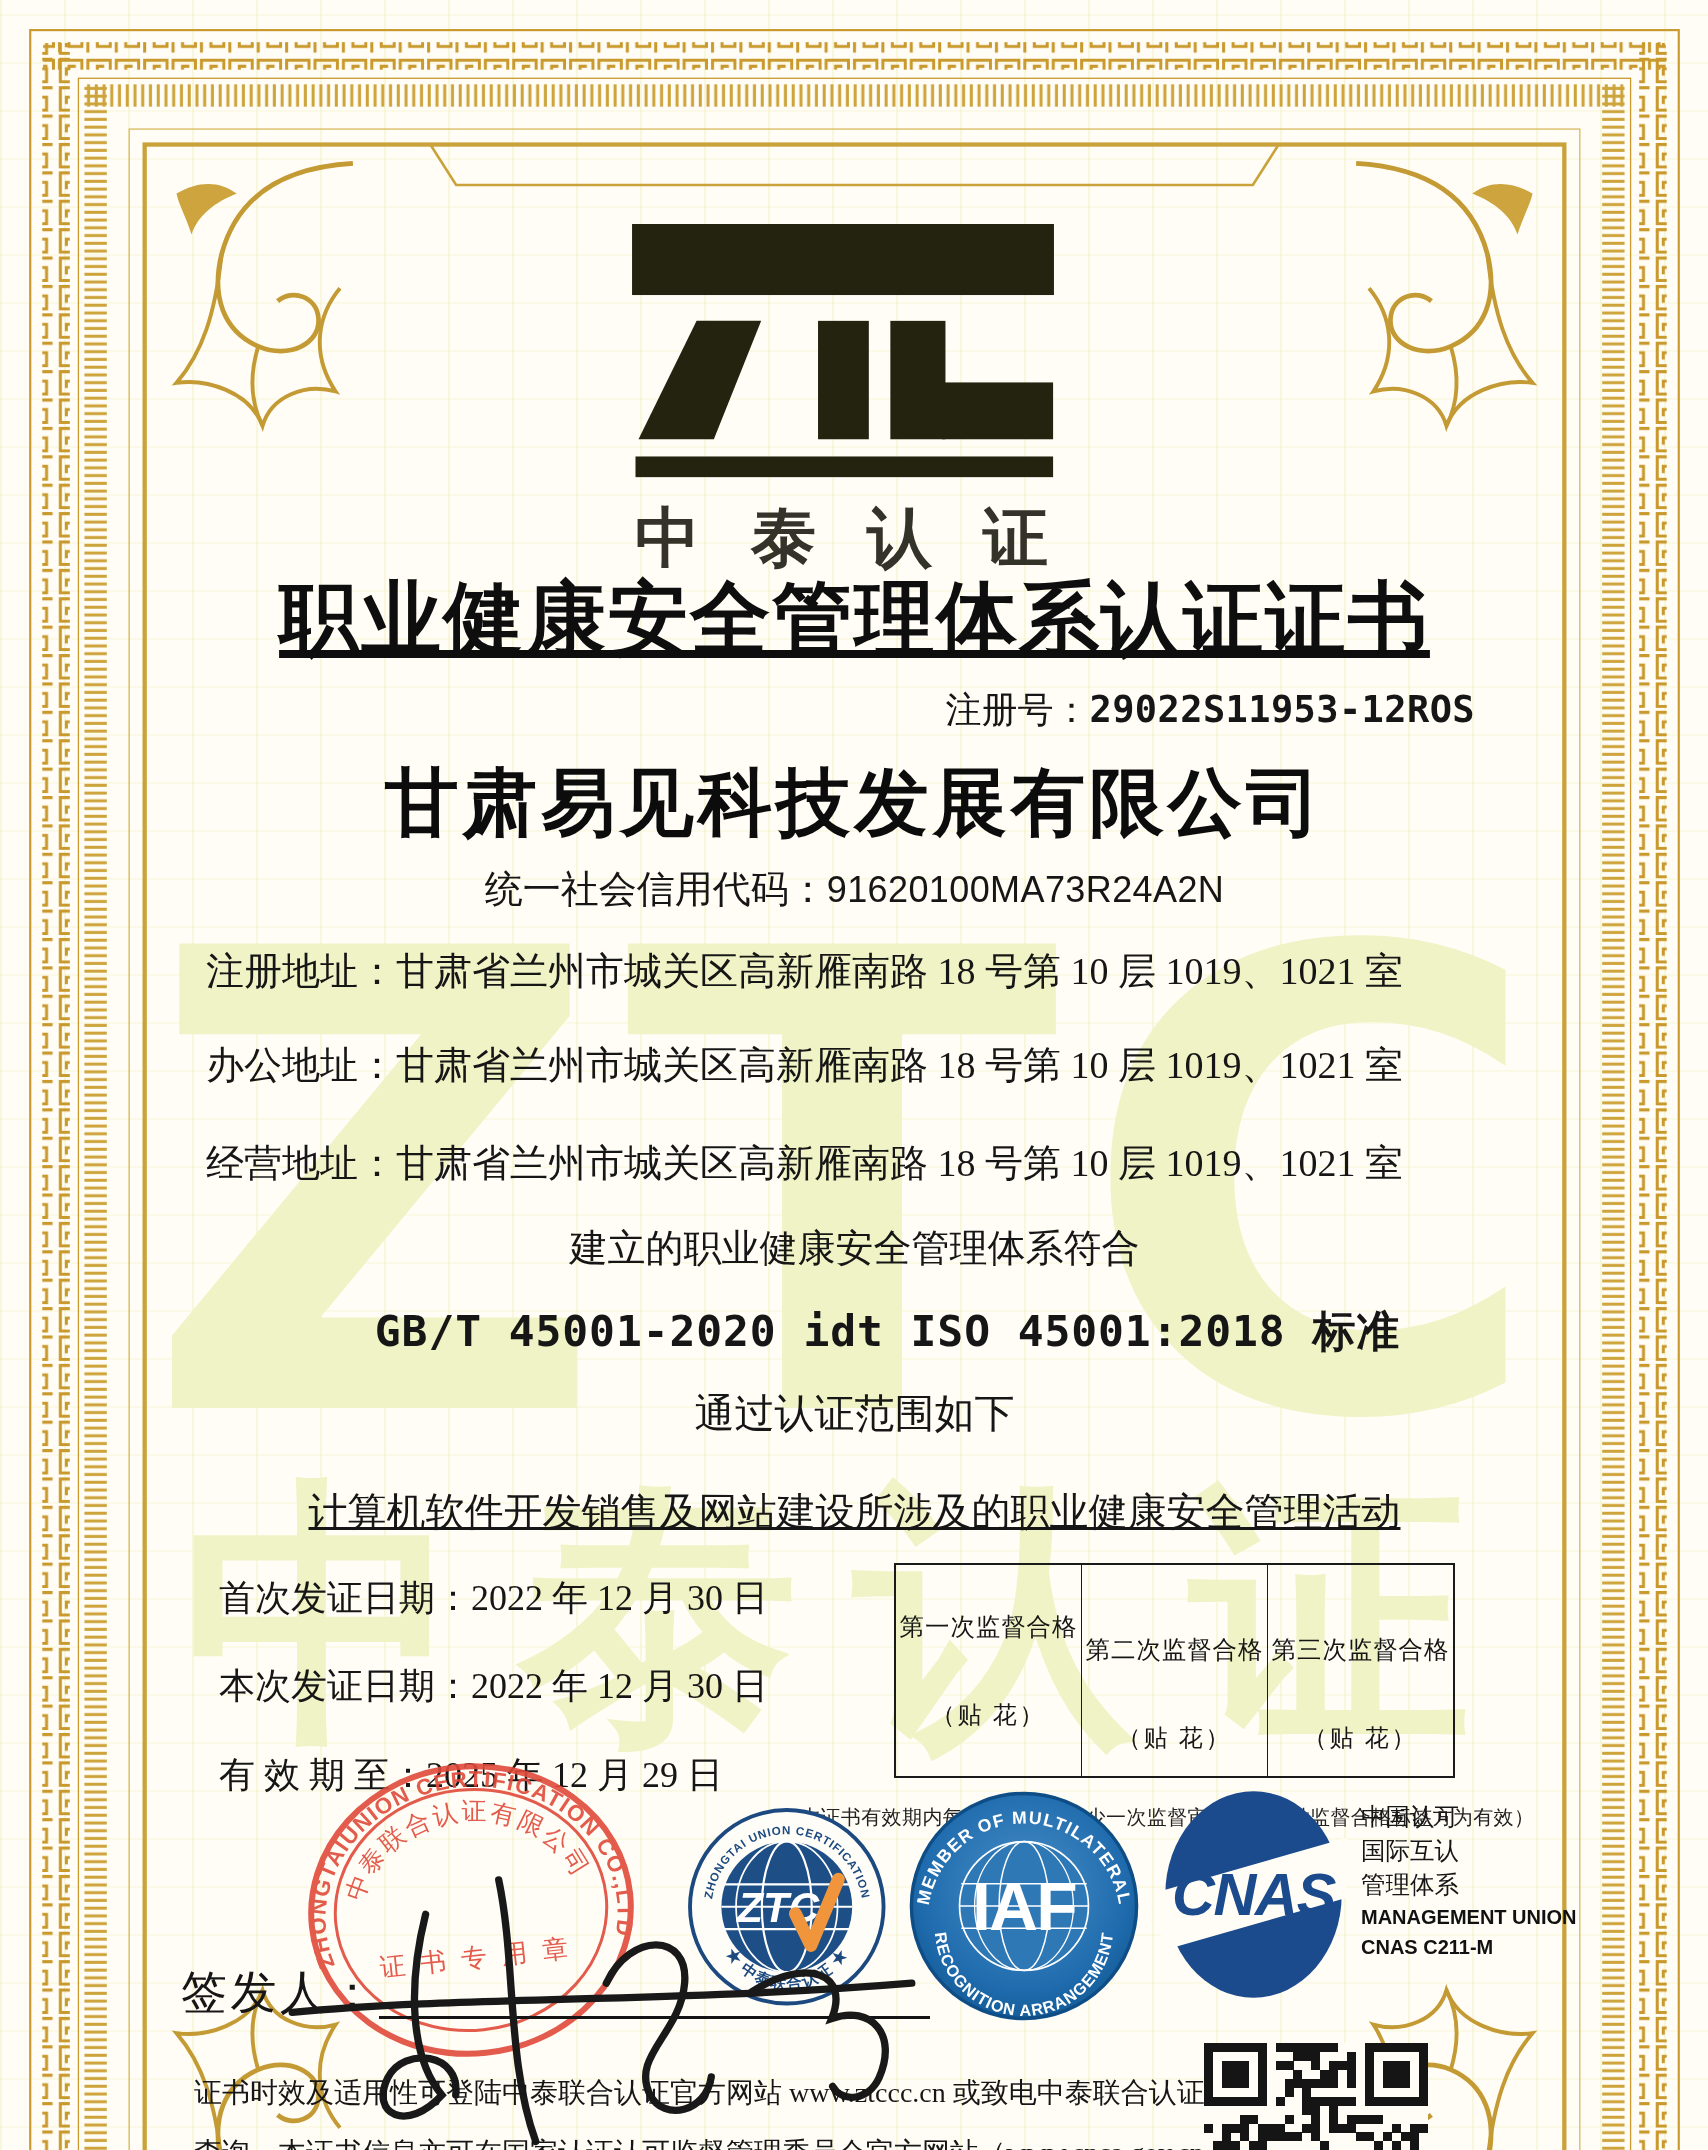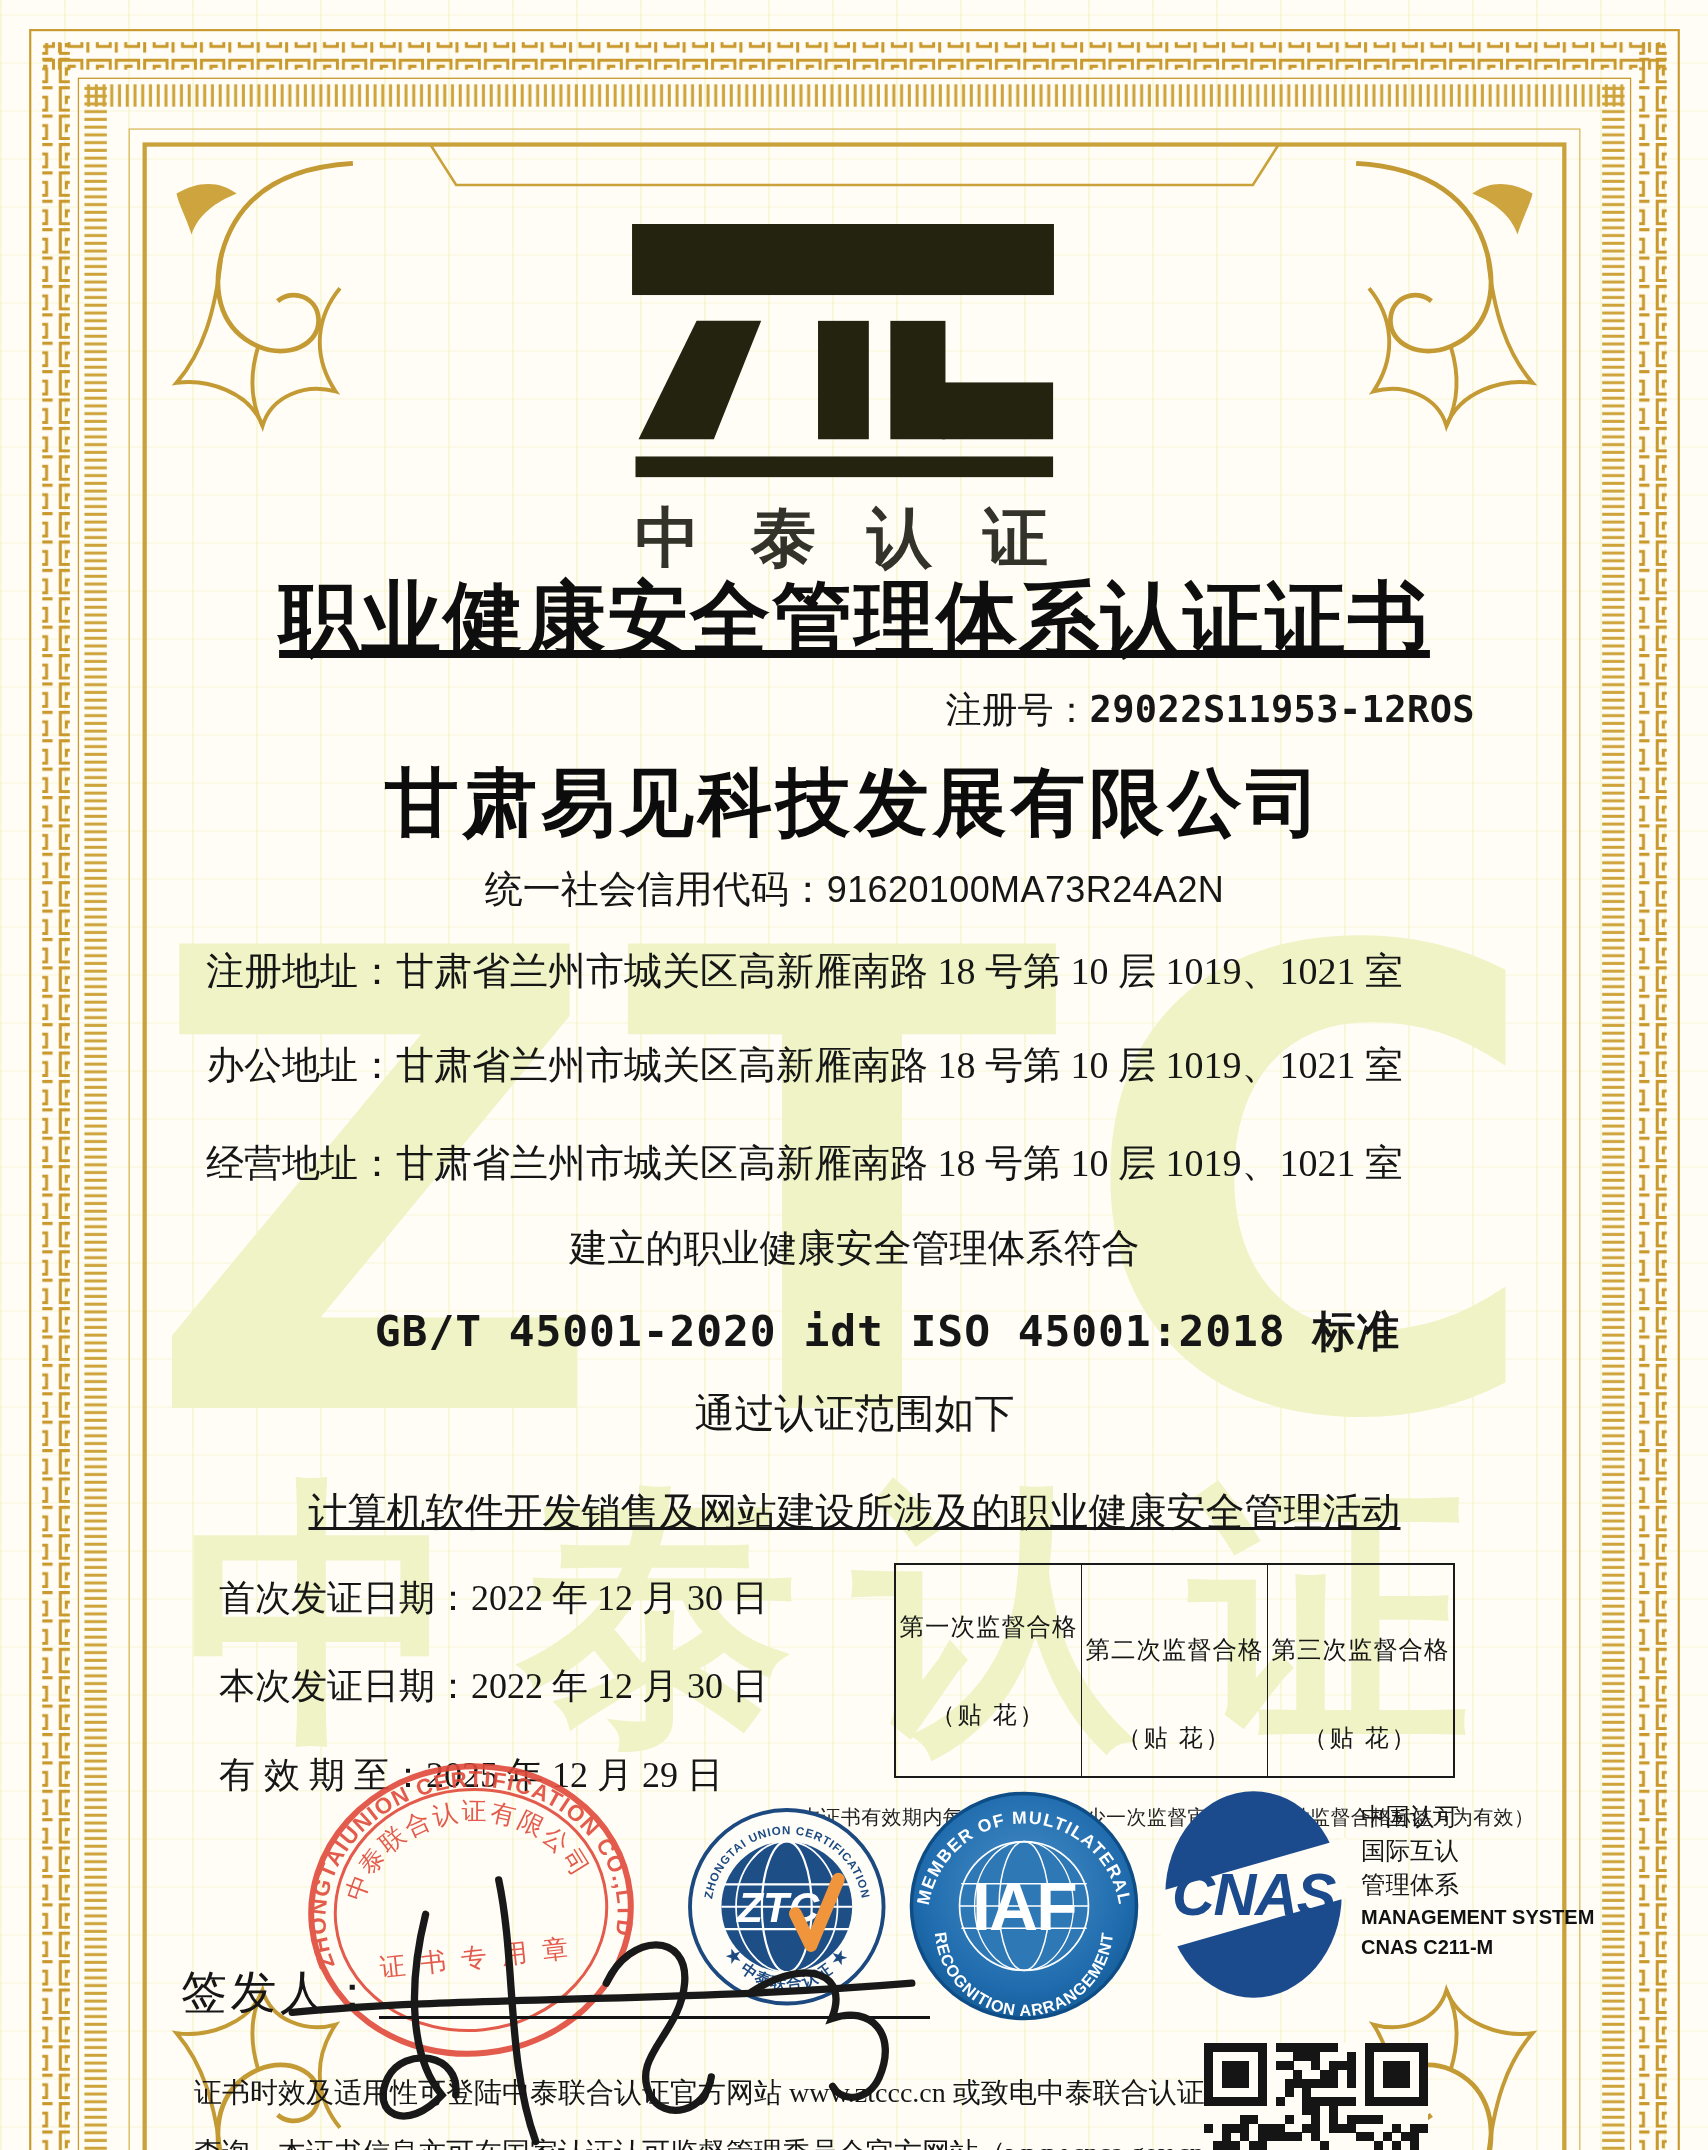--- a/index.html
+++ b/index.html
@@ -228,21 +228,21 @@
 
   <svg class="abs z3" style="left:1161px;top:1789px;" width="185" height="211" viewBox="0 0 430 490">
     <ellipse cx="215" cy="245" rx="205" ry="240" fill="#1b4b8c"></ellipse>
     <rect x="-30" y="178" width="490" height="134" fill="#fffdf6" transform="rotate(-16 215 245)"></rect>
     <text x="215" y="292" text-anchor="middle" fill="#1b4b8c" font-size="138" font-weight="bold" font-style="italic" font-family="Liberation Sans, sans-serif" letter-spacing="-3">CNAS</text>
   </svg>
   <div class="abs z3" style="left:1361px;top:1800px;">
     <div class="cnas-cjk">中国认可</div>
     <div class="cnas-cjk">国际互认</div>
     <div class="cnas-cjk">管理体系</div>
-    <div class="cnas-en">MANAGEMENT SYSTEM</div>
+    <div class="cnas-en">MANAGEMENT UNION</div>
     <div class="cnas-en">CNAS C211-M</div>
   </div>
 
   <div class="abs z3 signer" style="left:181px;top:1962px;">签发人：</div>
   <div class="abs z3 sig-underline"></div>
   <svg class="abs z3" style="left:275px;top:1854px;" width="654" height="310" viewBox="0 0 1520 720">
     <g fill="none" stroke="#191919" stroke-width="17" stroke-linecap="round">
       <path d="M40,368 C420,330 940,345 1480,300"></path>
       <path d="M350,140 C310,300 312,470 388,560 C308,648 220,606 262,520 C300,446 432,462 420,560"></path>
       <path d="M520,60 C560,250 538,480 606,668"></path>

